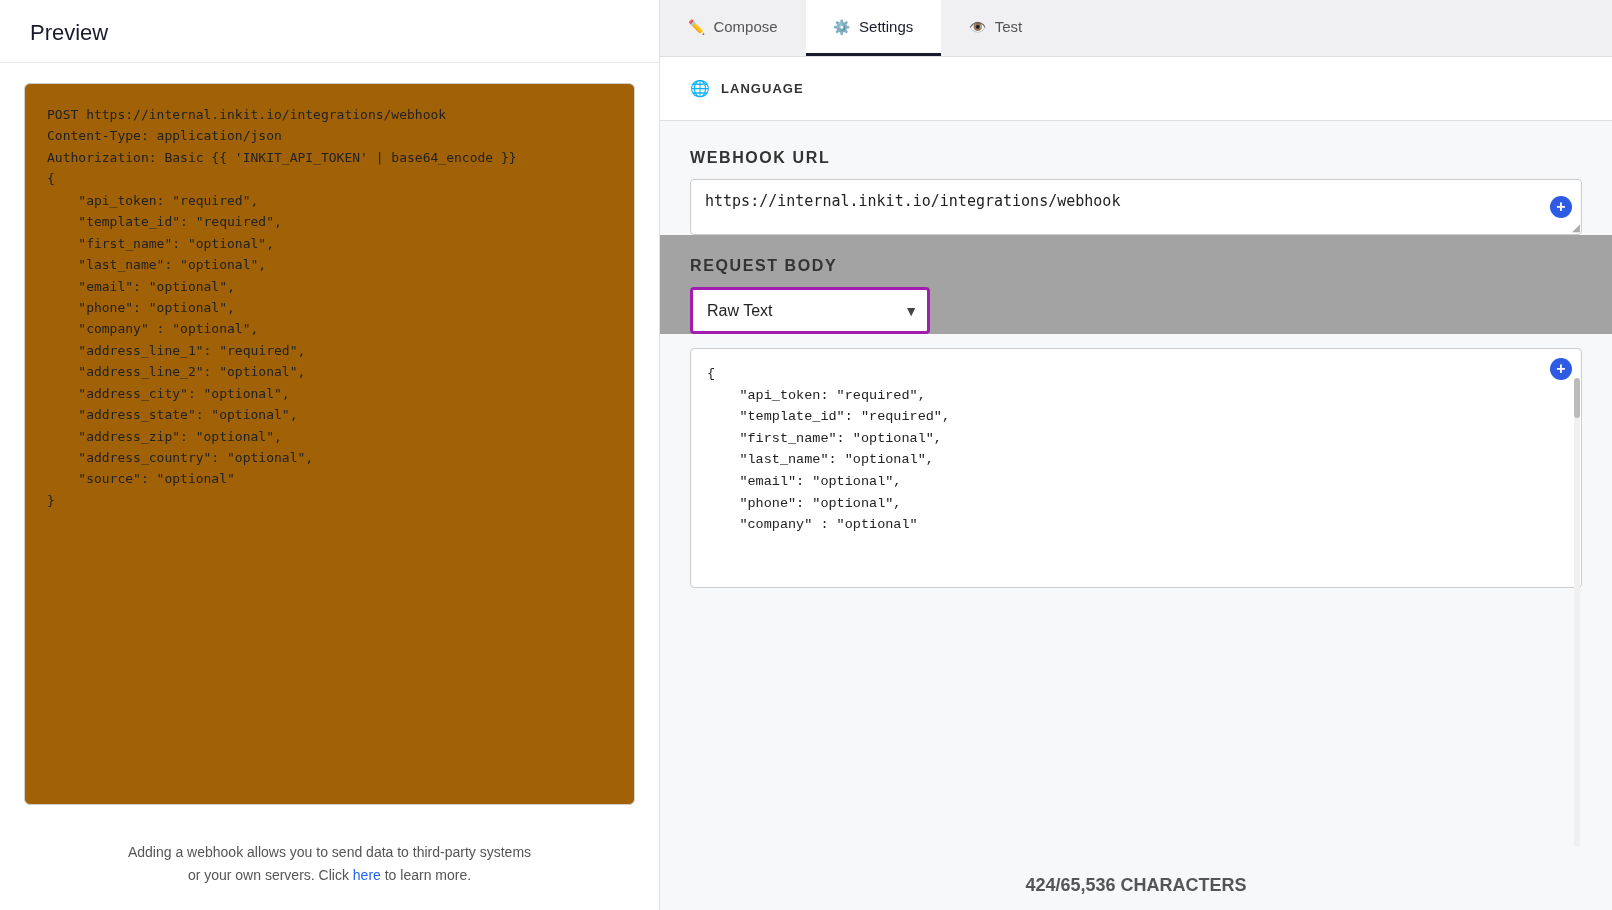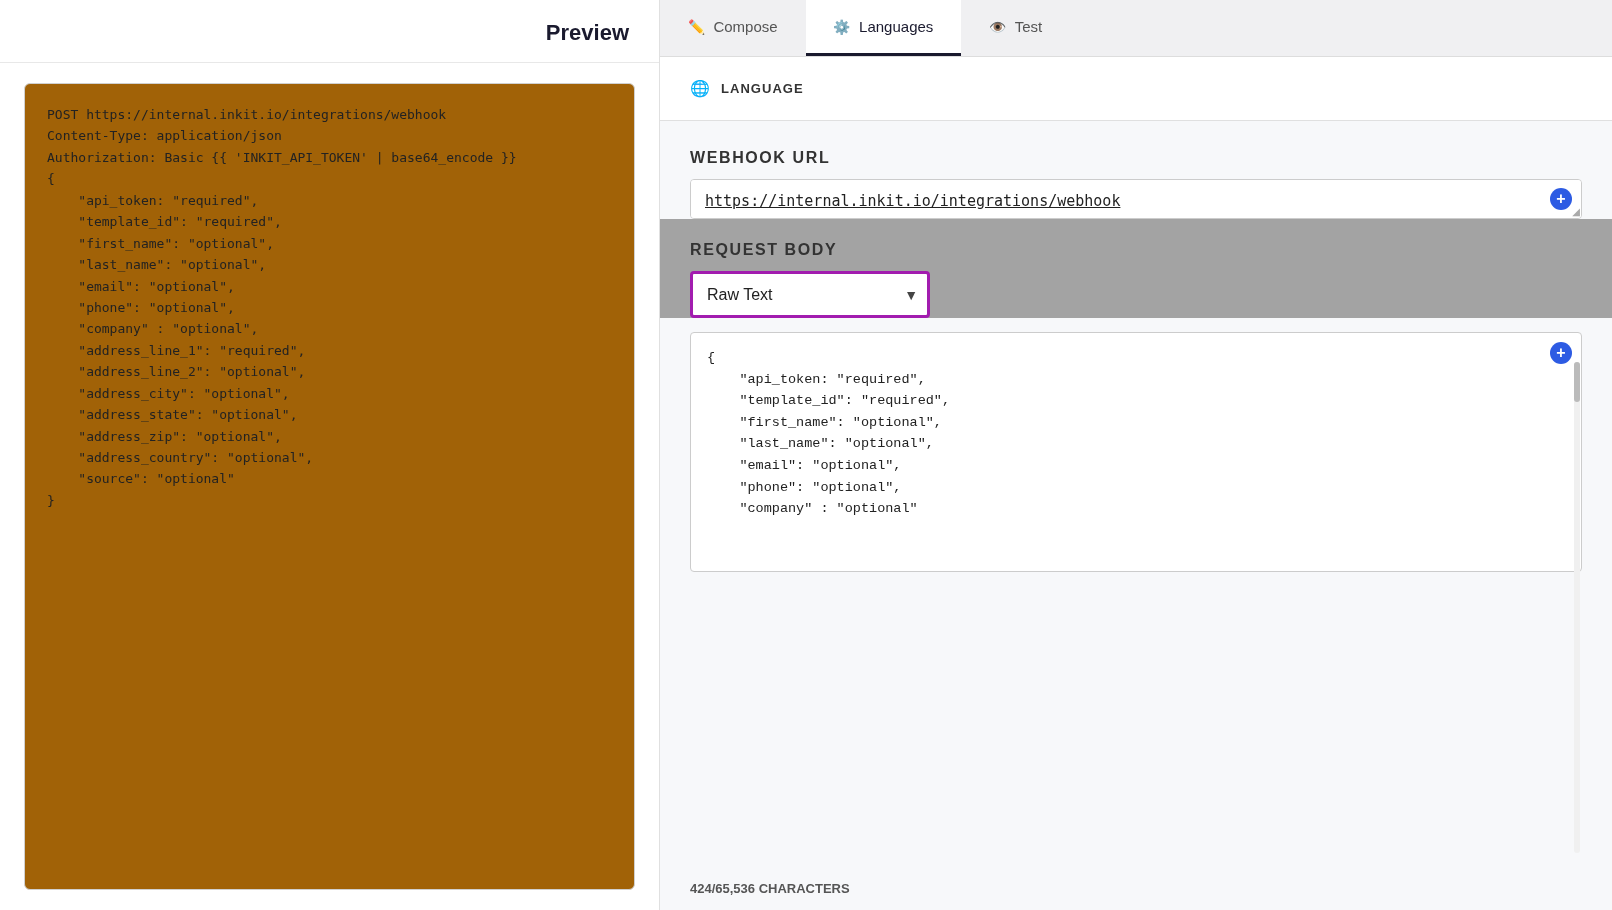--- a/index.html
+++ b/index.html
@@ -22,23 +22,22 @@
       padding: 0;
     }
 
     .left-header {
       padding: 20px 30px 16px;
       border-bottom: 1px solid #e8e8e8;
     }
 
     .left-header h1 {
       font-size: 22px;
-      font-weight: 700;
+      font-weight: 400;
       color: #1a1a2e;
-      text-align: right;
     }
 
     .preview-code-box {
       margin: 20px 24px;
       border: 1px solid #d0d0d0;
       border-radius: 6px;
       padding: 20px 22px;
       background: #a16207;
       font-family: 'Courier New', monospace;
       font-size: 13px;
@@ -168,22 +167,21 @@
     .url-input {
       width: 100%;
       border: 1px solid #ccc;
       border-radius: 4px;
       padding: 12px 42px 12px 14px;
       font-size: 15px;
       color: #222;
       background: #fff;
       outline: none;
       resize: none;
-      height: 40px;
-      text-decoration: underline;
+      height: 56px;
     }
 
     .input-plus-icon {
       position: absolute;
       right: 10px;
       top: 50%;
       transform: translateY(-50%);
       width: 22px;
       height: 22px;
       background: #2d5be3;
@@ -293,23 +291,23 @@
       position: absolute;
       top: 0;
       left: 0;
       right: 0;
       height: 40px;
       background: #bbb;
       border-radius: 3px;
     }
 
     .char-count {
-      text-align: left;
+      text-align: center;
       padding: 8px 30px 14px;
-      font-size: 13px;
+      font-size: 18px;
       font-weight: 700;
       color: #555;
       background: #f7f8fa;
     }
 
     
     .tab-icon {
       font-size: 14px;
     }
   </style>
@@ -336,32 +334,35 @@
     "address_line_1": "required",
     "address_line_2": "optional",
     "address_city": "optional",
     "address_state": "optional",
     "address_zip": "optional",
     "address_country": "optional",
     "source": "optional"
 }</pre>
   </div>
 
+  <div class="left-footer">
+    <span>Adding a webhook allows you to send data to third-party systems<br>or your own servers. Click </span><a href="#">here</a><span> to learn more.</span>
+  </div>
 </div>
 
 <div class="right-panel">
 
   <div class="top-nav">
     <div class="tab-item">
       <span class="tab-icon">✏️</span>
       <span>Compose</span>
     </div>
     <div class="tab-item active">
       <span class="tab-icon">⚙️</span>
-      <span>Languages</span>
+      <span>Settings</span>
     </div>
     <div class="tab-item">
       <span class="tab-icon">👁️</span>
       <span>Test</span>
     </div>
   </div>
 
   <div class="right-content">
 
     <div class="language-row">

